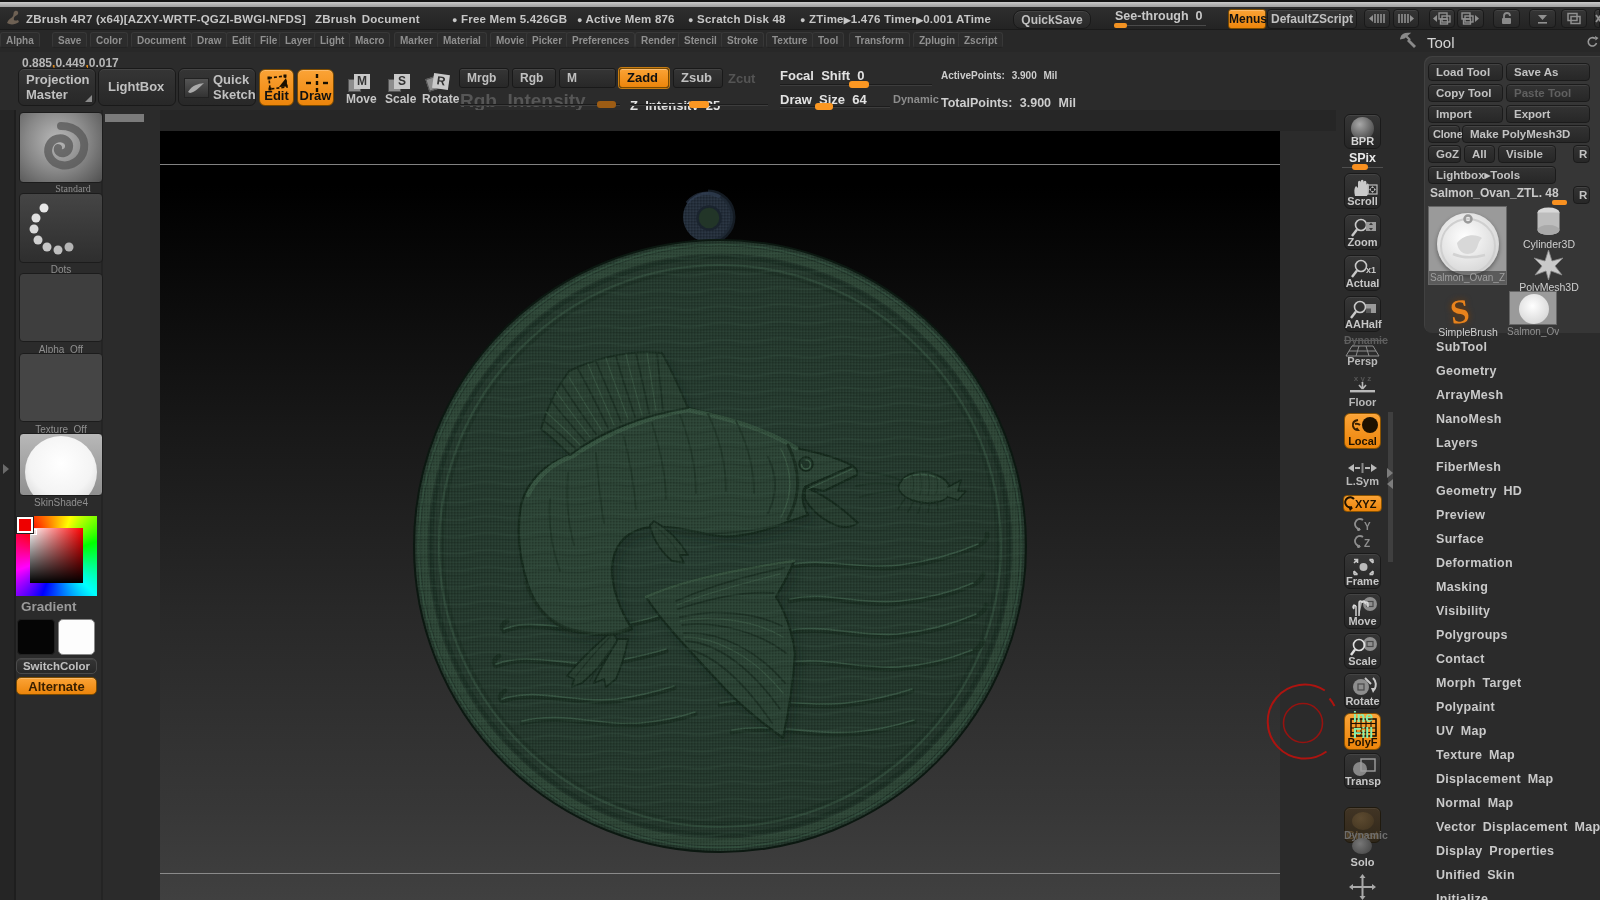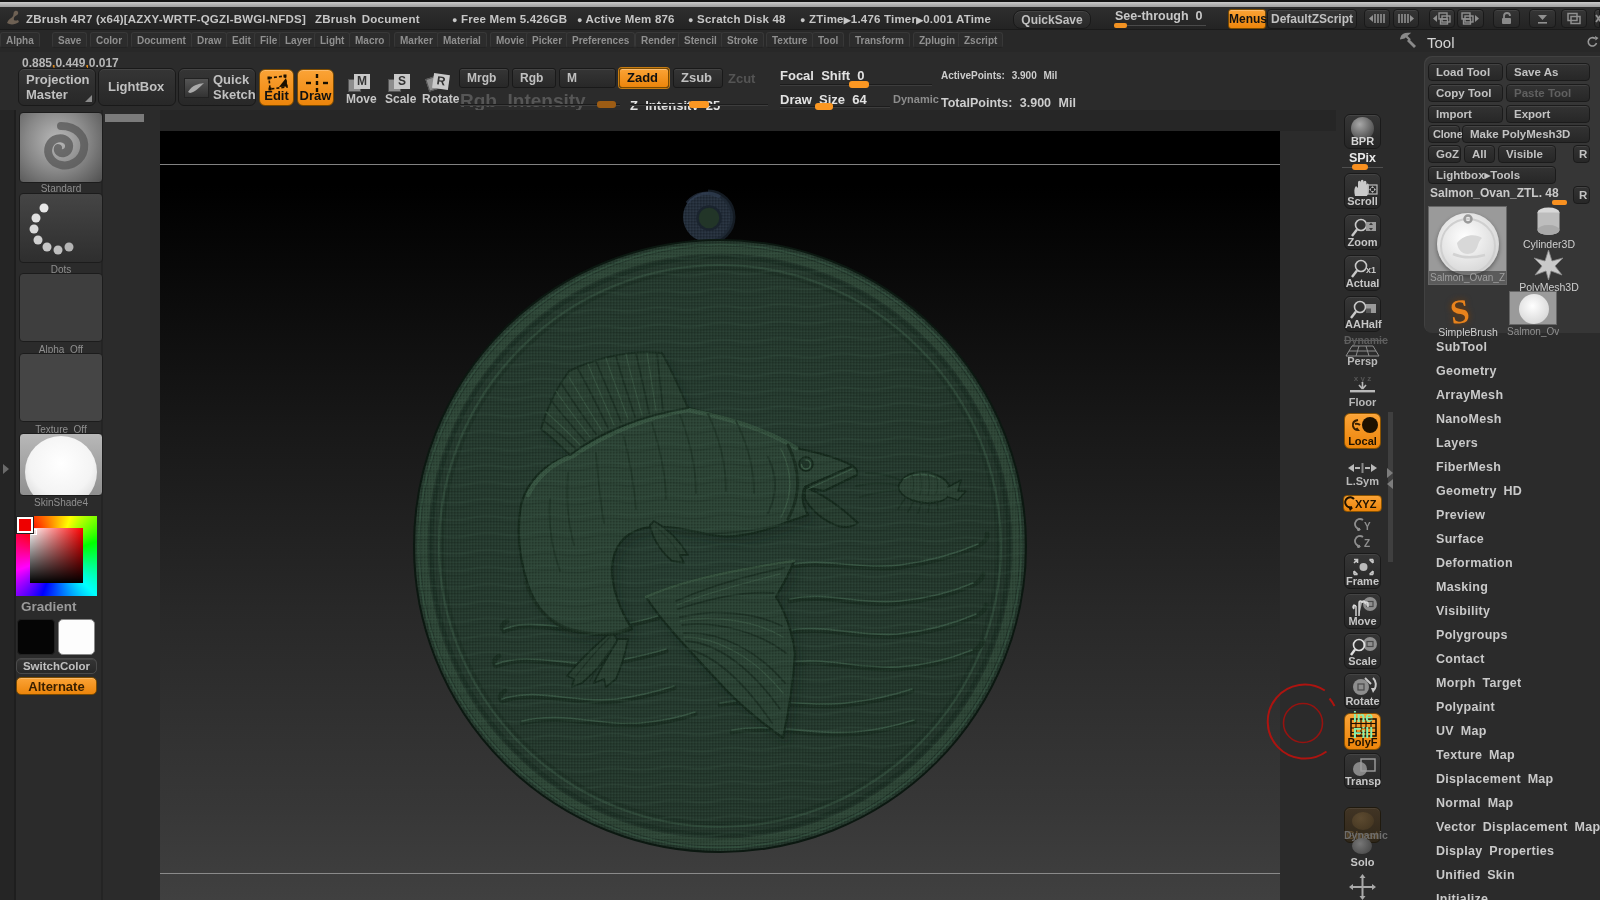--- a/index.html
+++ b/index.html
@@ -252,21 +252,21 @@
   <div class="abs" style="left:14px;top:110px;width:2px;height:790px;background:#1e1e1e;"></div>
   <div class="abs" style="left:3px;top:464px;width:0;height:0;border-left:6px solid #6a6a6a;border-top:5px solid transparent;border-bottom:5px solid transparent;"></div>
   <div class="abs" style="left:101px;top:110px;width:2px;height:790px;background:#242424;"></div>
   <div class="abs" style="left:105px;top:114px;width:39px;height:8px;background:#7b7b7b;"></div>
   <div id="lefttray">
     <div class="abs" style="left:19px;top:112px;width:84px;height:71px;border-radius:4px;border:1px solid #1c1c1c;background:radial-gradient(circle at 45% 40%, #bababa 0%, #888888 50%, #4f4f4f 100%);">
       <svg width="82" height="69" viewBox="0 0 82 69">
           <path d="M41 13 C57 13 66 24 64 36 C62 48 50 54 41 52 C31 50 26 41 29 33 C32 25 42 23 47 28 C51 32 49 39 44 40 C40 41 37 38 38 35" fill="none" stroke="#565656" stroke-width="8" stroke-linecap="round" opacity="0.75"></path>
         </svg>
     </div>
-    <div class="lbl" style="left:19px;top:183px;width:84px;">Standard</div>
+    <div class="lbl" style="left:31px;top:183px;width:84px;font-family:Liberation Serif, serif;">Standard</div>
 
     <div class="abs" style="left:19px;top:193px;width:84px;height:70px;border-radius:4px;border:1px solid #1c1c1c;background:linear-gradient(180deg,#454545,#2e2e2e);">
       <svg width="82" height="68" viewBox="0 0 82 68">
         <circle cx="24" cy="14" r="4.5" fill="#e8e8e8"></circle>
           <circle cx="16" cy="24" r="4.5" fill="#e0e0e0"></circle>
           <circle cx="14" cy="35" r="4.5" fill="#d8d8d8"></circle>
           <circle cx="18" cy="46" r="4.5" fill="#d0d0d0"></circle>
           <circle cx="27" cy="53" r="4.5" fill="#c8c8c8"></circle>
           <circle cx="38" cy="56" r="4.5" fill="#bebebe"></circle>
           <circle cx="49" cy="53" r="4.5" fill="#b4b4b4"></circle>

